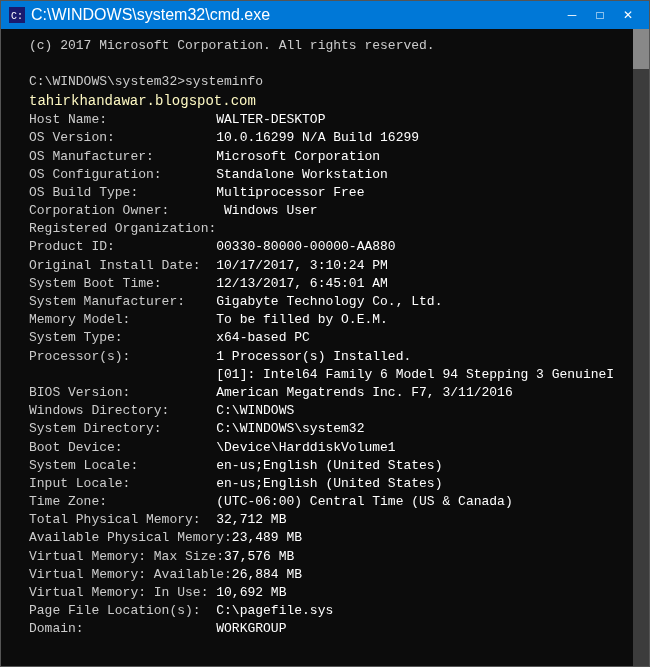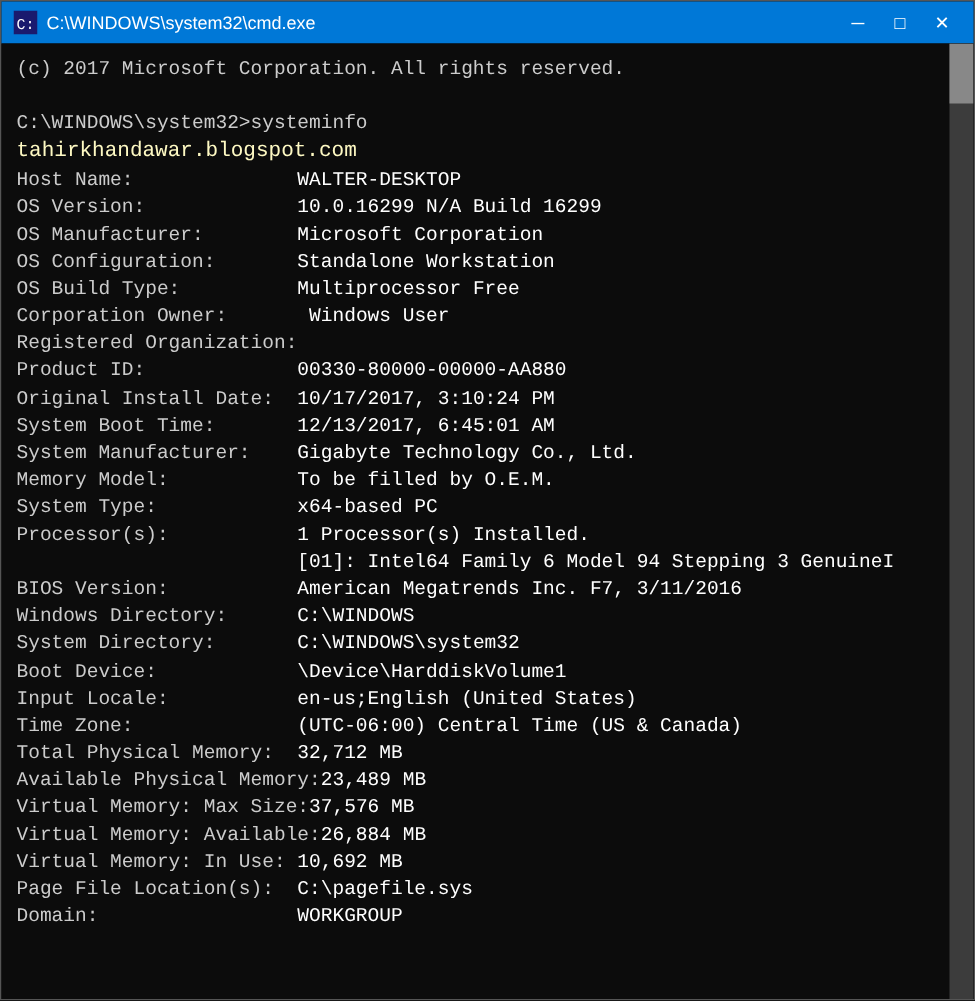--- a/index.html
+++ b/index.html
@@ -33,21 +33,21 @@
     }
     .title-bar-icon {
       width: 16px;
       height: 16px;
       display: flex;
       align-items: center;
       justify-content: center;
     }
     .title-bar-text {
       color: white;
-      font-size: 12px;
+      font-size: 16px;
       font-family: 'Segoe UI', sans-serif;
     }
     .title-bar-controls {
       display: flex;
       gap: 2px;
     }
     .title-btn {
       width: 26px;
       height: 20px;
       background: transparent;
@@ -85,20 +85,21 @@
     }
     .content {
       width: calc(100% - 16px);
       height: 100%;
       overflow: hidden;
     }
     .line {
       white-space: pre;
       line-height: 1.4;
       font-size: 13px;
+      margin-left: 18px;
     }
     .white { color: #ffffff; font-family: Liberation Mono, monospace; }
     .watermark {
       color: #fef9c3;
       font-size: 14px;
       font-family: Liberation Mono, monospace;
     }
   </style>
 </head>
 <body>
@@ -142,20 +143,21 @@
           <div class="line"><span>System Boot Time:       </span><span class="white">12/13/2017, 6:45:01 AM</span></div>
           <div class="line"><span>System Manufacturer:    </span><span class="white">Gigabyte Technology Co., Ltd.</span></div>
           <div class="line"><span>Memory Model:           </span><span class="white">To be filled by O.E.M.</span></div>
           <div class="line"><span>System Type:            </span><span class="white">x64-based PC</span></div>
           <div class="line"><span>Processor(s):           </span><span class="white">1 Processor(s) Installed.</span></div>
           <div class="line"><span>                        <span class="white">[01]: Intel64 Family 6 Model 94 Stepping 3 GenuineI</span></span></div>
           <div class="line"><span>BIOS Version:           </span><span class="white">American Megatrends Inc. F7, 3/11/2016</span></div>
           <div class="line"><span>Windows Directory:      </span><span class="white">C:\WINDOWS</span></div>
           <div class="line"><span>System Directory:       </span><span class="white">C:\WINDOWS\system32</span></div>
           <div class="line"><span>Boot Device:            </span><span class="white">\Device\HarddiskVolume1</span></div>
+          <div class="line"><span>System Locale:          </span><span class="white">en-us;English (United States)</span></div>
           <div class="line"><span>Input Locale:           </span><span class="white">en-us;English (United States)</span></div>
           <div class="line"><span>Time Zone:              </span><span class="white">(UTC-06:00) Central Time (US &amp; Canada)</span></div>
           <div class="line"><span>Total Physical Memory:  </span><span class="white">32,712 MB</span></div>
           <div class="line"><span>Available Physical Memory:</span><span class="white">23,489 MB</span></div>
           <div class="line"><span>Virtual Memory: Max Size:</span><span class="white">37,576 MB</span></div>
           <div class="line"><span>Virtual Memory: Available:</span><span class="white">26,884 MB</span></div>
           <div class="line"><span>Virtual Memory: In Use: </span><span class="white">10,692 MB</span></div>
           <div class="line"><span>Page File Location(s):  </span><span class="white">C:\pagefile.sys</span></div>
           <div class="line"><span>Domain:                 </span><span class="white">WORKGROUP</span></div>
         </div>

